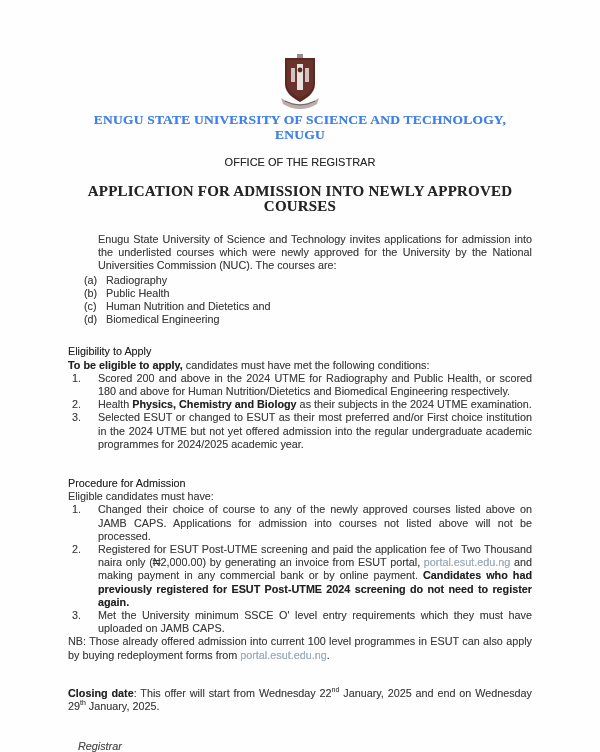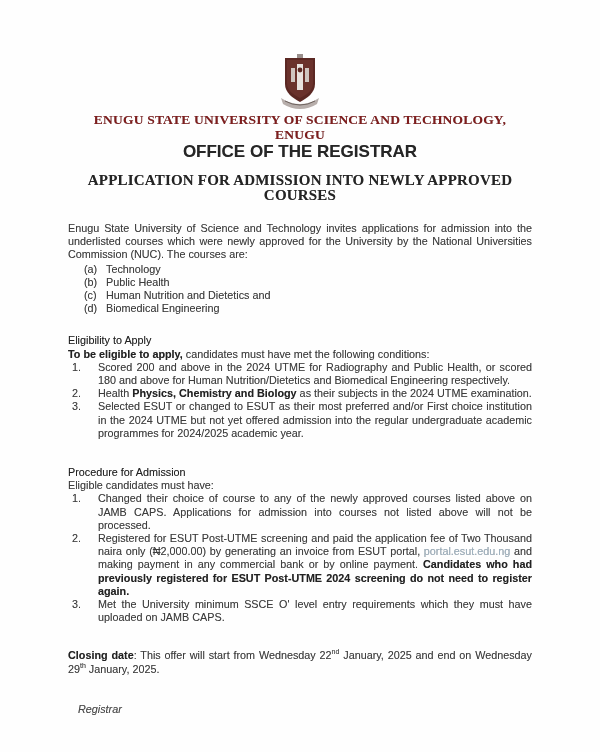--- a/index.html
+++ b/index.html
@@ -10,34 +10,34 @@
     background:#fefefe;
     font-family:"Liberation Sans","DejaVu Sans",sans-serif;
     color:#3d3d3d;
     padding:54px 68px 0 68px;
     overflow:hidden;
     text-shadow:0 0 0.5px rgba(70,70,70,0.45);
   }
   .crest-wrap{text-align:center;height:56px;margin-bottom:2px;}
   .header-line1{
     font-family:"Liberation Serif","DejaVu Serif",serif;
-    font-weight:bold;font-size:13.5px;color:#7f1d1d;
+    font-weight:bold;font-size:13.5px;color:#3b82f6;
     text-align:center;letter-spacing:0.2px;line-height:15px;
   }
   .header-line2{
-    font-weight:bold;font-size:17px;color:#262626;
-    text-align:center;margin-top:3px;line-height:13px;
+    font-weight:normal;font-size:11px;color:#262626;
+    text-align:center;margin-top:14px;line-height:13px;
   }
   .doc-title{
     font-family:"Liberation Serif","DejaVu Serif",serif;
     font-weight:bold;font-size:15px;color:#242424;
     text-align:center;margin-top:15px;letter-spacing:0.2px;line-height:15px;
   }
   .body-text{font-size:10.8px;line-height:13.2px;}
-  .intro{margin-top:19px;text-align:justify;}
+  .intro{margin-top:19px;text-align:justify;margin-left:30px;}
   .course-list{margin-top:1px;margin-left:16px;}
   .course-row{display:flex;line-height:13.2px;}
   .course-label{width:22px;flex:none;}
   .section-heading{font-weight:normal;color:#222222;font-size:10.8px;line-height:13.2px;margin-top:19px;}
   .lead-line{line-height:13.2px;}
   .num-item{display:flex;line-height:13.2px;}
   .num-col{width:30px;flex:none;padding-left:4px;box-sizing:border-box;}
   .num-body{flex:1;text-align:justify;}
   b.inline-bold{color:#222222;}
   .link-text{cursor:pointer;}
@@ -69,21 +69,21 @@
 
   <div class="header-line1">ENUGU STATE UNIVERSITY OF SCIENCE AND TECHNOLOGY, ENUGU</div>
   <div class="header-line2">OFFICE OF THE REGISTRAR</div>
   <div class="doc-title">APPLICATION FOR ADMISSION INTO NEWLY APPROVED COURSES</div>
 
   <div class="body-text intro">Enugu State University of Science and Technology invites applications for admission into the underlisted courses which were newly approved for the University by the National Universities Commission (NUC). The courses are:</div>
 
   <div class="body-text course-list">
     <div class="course-row">
       <span class="course-label">(a)</span>
-      <span>Technology</span>
+      <span>Radiography</span>
     </div>
     <div class="course-row">
       <span class="course-label">(b)</span>
       <span>Public Health</span>
     </div>
     <div class="course-row">
       <span class="course-label">(c)</span>
       <span>Human Nutrition and Dietetics and</span>
     </div>
     <div class="course-row">
@@ -116,20 +116,23 @@
     <span class="num-body">Changed their choice of course to any of the newly approved courses listed above on JAMB CAPS. Applications for admission into courses not listed above will not be processed.</span>
   </div>
   <div class="body-text num-item">
     <span class="num-col">2.</span>
     <span class="num-body"><span>Registered for ESUT Post-UTME screening and paid the application fee of Two Thousand naira only (₦2,000.00) by generating an invoice from ESUT portal, </span><span class="link-text" style="color: rgb(159, 178, 192);">portal.esut.edu.ng</span><span> and making payment in any commercial bank or by online payment. </span><b class="inline-bold">Candidates who had previously registered for ESUT Post-UTME 2024 screening do not need to register again.</b></span>
   </div>
   <div class="body-text num-item">
     <span class="num-col">3.</span>
     <span class="num-body">Met the University minimum SSCE O' level entry requirements which they must have uploaded on JAMB CAPS.</span>
   </div>
+  <div class="body-text nb-block">
+    <span>NB: Those already offered admission into current 100 level programmes in ESUT can also apply by buying redeployment forms from </span><span class="link-text" style="color: rgb(159, 178, 192);">portal.esut.edu.ng</span><span>.</span>
+  </div>
 
   <div class="body-text closing-block">
     <b class="inline-bold">Closing date</b><span>: This offer will start from Wednesday 22</span><sup>nd</sup><span> January, 2025 and end on Wednesday 29</span><sup>th</sup><span> January, 2025.</span>
   </div>
 
   <div class="body-text sig-block">
     <div class="sig-role">Registrar</div>
   </div>
 
 </div>

